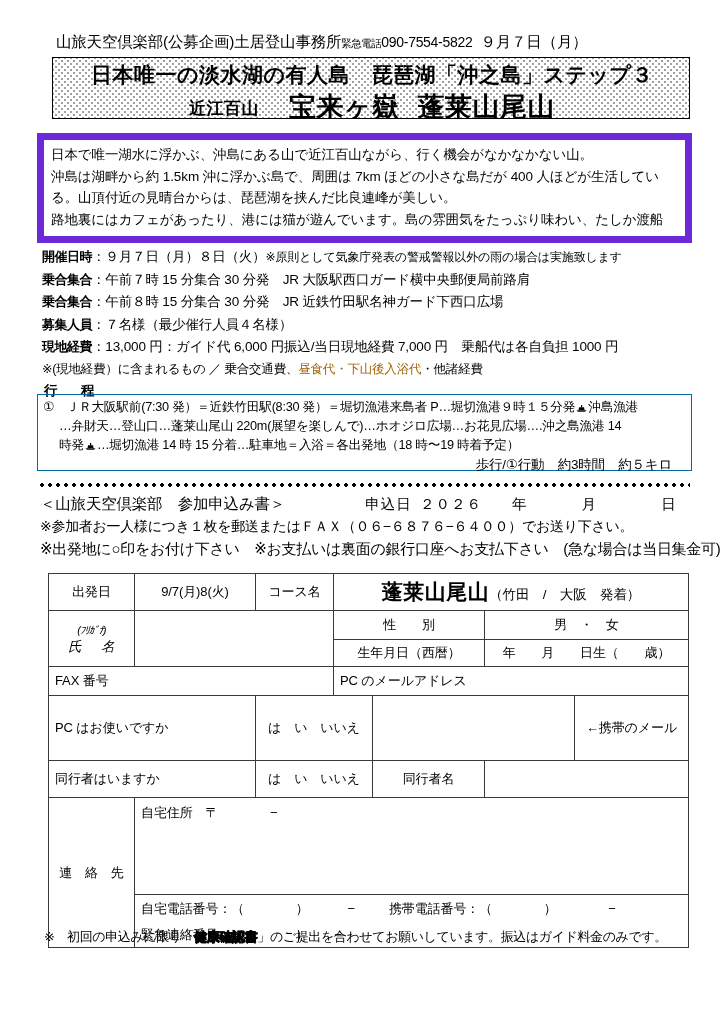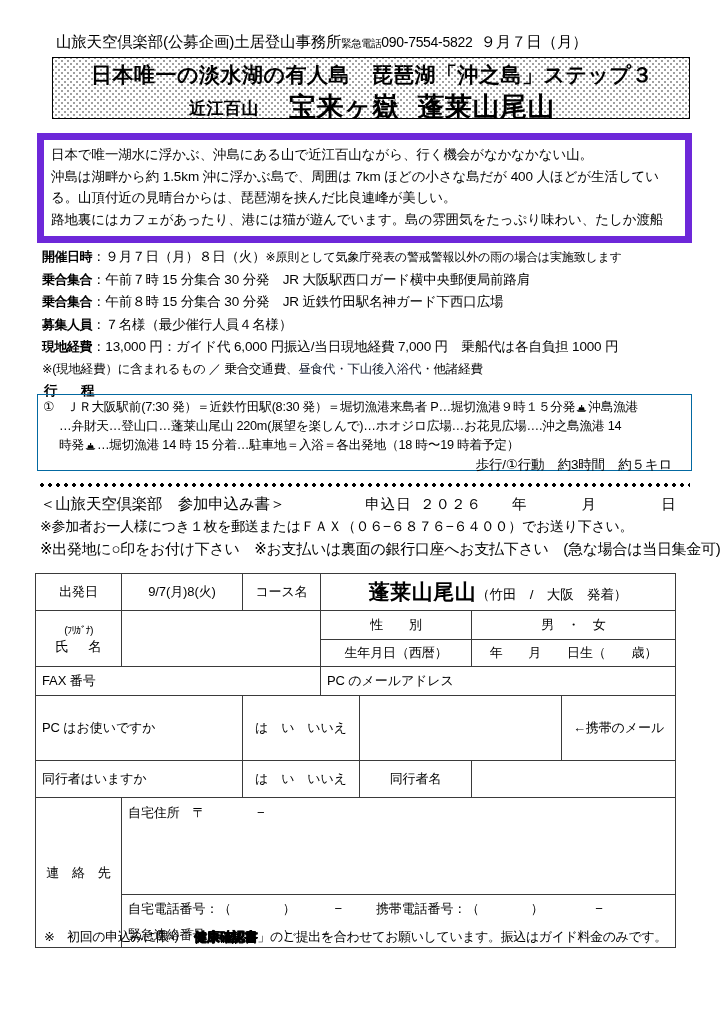--- a/index.html
+++ b/index.html
@@ -135,21 +135,21 @@
     white-space: nowrap;
     font-size: 13.5px;
     letter-spacing: -0.15px;
   }
   .info-label {
     font-weight: bold;
     font-size: 13px;
     letter-spacing: -0.5px;
   }
   .info-row .small { font-size: 12px; }
-  .red { color: #0f172a; }
+  .red { color: #a16207; }
 
   .note-row {
     height: 21px;
     white-space: nowrap;
     font-size: 12.5px;
     letter-spacing: -0.2px;
   }
   .gyotei {
     height: 20px;
     font-weight: bold;
@@ -234,21 +234,21 @@
   .app-note2 {
     height: 22px;
     white-space: nowrap;
     font-size: 15px;
     letter-spacing: -0.3px;
   }
 
   
   .form-table {
     position: absolute;
-    left: 35px;
+    left: 48px;
     top: 573px;
     width: 640px;
     border-collapse: collapse;
     table-layout: fixed;
   }
   .form-table td {
     border: 1px solid #3a3a3a;
     font-size: 13px;
     padding: 0 6px;
     vertical-align: middle;
@@ -387,21 +387,21 @@
         <tr>
       <td class="ctr cell-departdate">出発日</td>
       <td class="ctr cell-departdate">9/7(月)8(火)</td>
       <td class="ctr cell-departdate">コース名</td>
       <td class="cell-departdate" colspan="4" style="text-align:center;">
         <span class="course-name-big">蓬莱山尾山</span><span class="course-name-sub">（竹田　/　大阪　発着）</span>
       </td>
     </tr>
 
     <tr>
-      <td rowspan="2" style="height:28px;padding:2px 4px;">
+      <td rowspan="2" style="height:28px;padding:2px 4px;font-style:italic;">
         <span class="furigana">(ﾌﾘｶﾞﾅ)</span>
         <span class="shimei">氏　名</span>
       </td>
       <td rowspan="2" colspan="2"></td>
       <td colspan="2" class="ctr" style="height:28px;">性　　別</td>
       <td colspan="2" class="ctr sp3">男　・　女</td>
     </tr>
 
     <tr>
       <td colspan="2" class="ctr" style="height:26px;">生年月日（西暦）</td>

